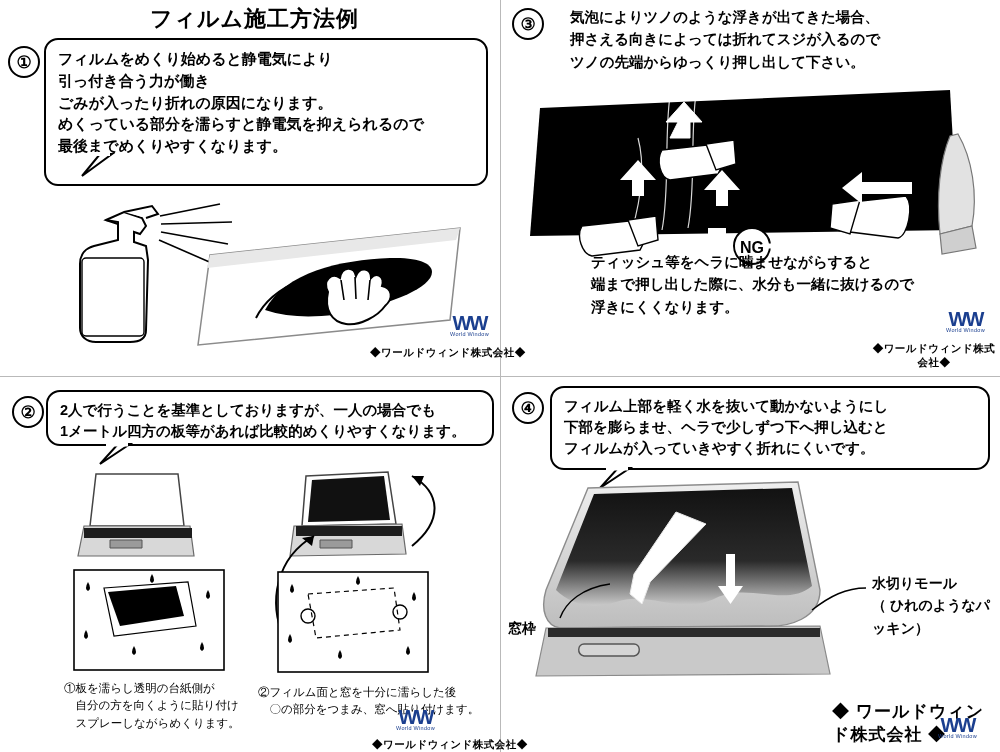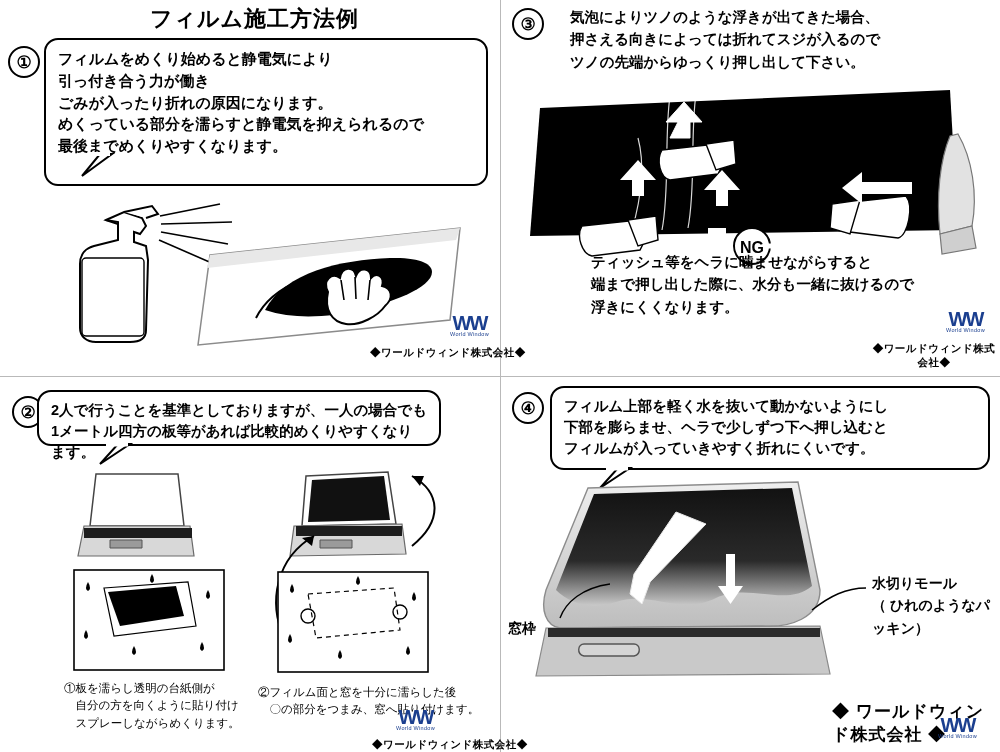--- a/index.html
+++ b/index.html
@@ -85,21 +85,21 @@
     <path d="M150,95 L400,68 L396,80 L147,108 Z" fill="#e8e8e8"></path>
   </svg>
 
   <div class="ww" style="left:450px;top:312px;">
     <div class="mark">WW</div>
     <div class="sub">World Window</div>
   </div>
   <div class="brandline" style="left:370px;top:346px;">◆ワールドウィンド株式会社◆</div>
 
   <div class="circ" style="left:12px;top:396px;">②</div>
-  <div class="bubble" style="left:37px;top:390px;width:404px;height:56px;white-space:pre-line;font-size:14.5px;">2人で行うことを基準としておりますが、一人の場合でも
+  <div class="bubble" style="left:46px;top:390px;width:448px;height:56px;white-space:pre-line;font-size:14.5px;">2人で行うことを基準としておりますが、一人の場合でも
 1メートル四方の板等があれば比較的めくりやすくなります。</div>
   <svg style="position:absolute;left:96px;top:440px;" width="40" height="26">
     <polygon points="4,24 22,4 34,4" fill="#fff" stroke="#000" stroke-width="2"></polygon>
     <line x1="10" y1="4" x2="32" y2="4" stroke="#fff" stroke-width="5"></line>
   </svg>
 
   <svg style="position:absolute;left:60px;top:470px;" width="200" height="210">
 
     <polygon points="36,4 118,4 124,56 30,56" fill="#fff" stroke="#444" stroke-width="1.5"></polygon>
 

